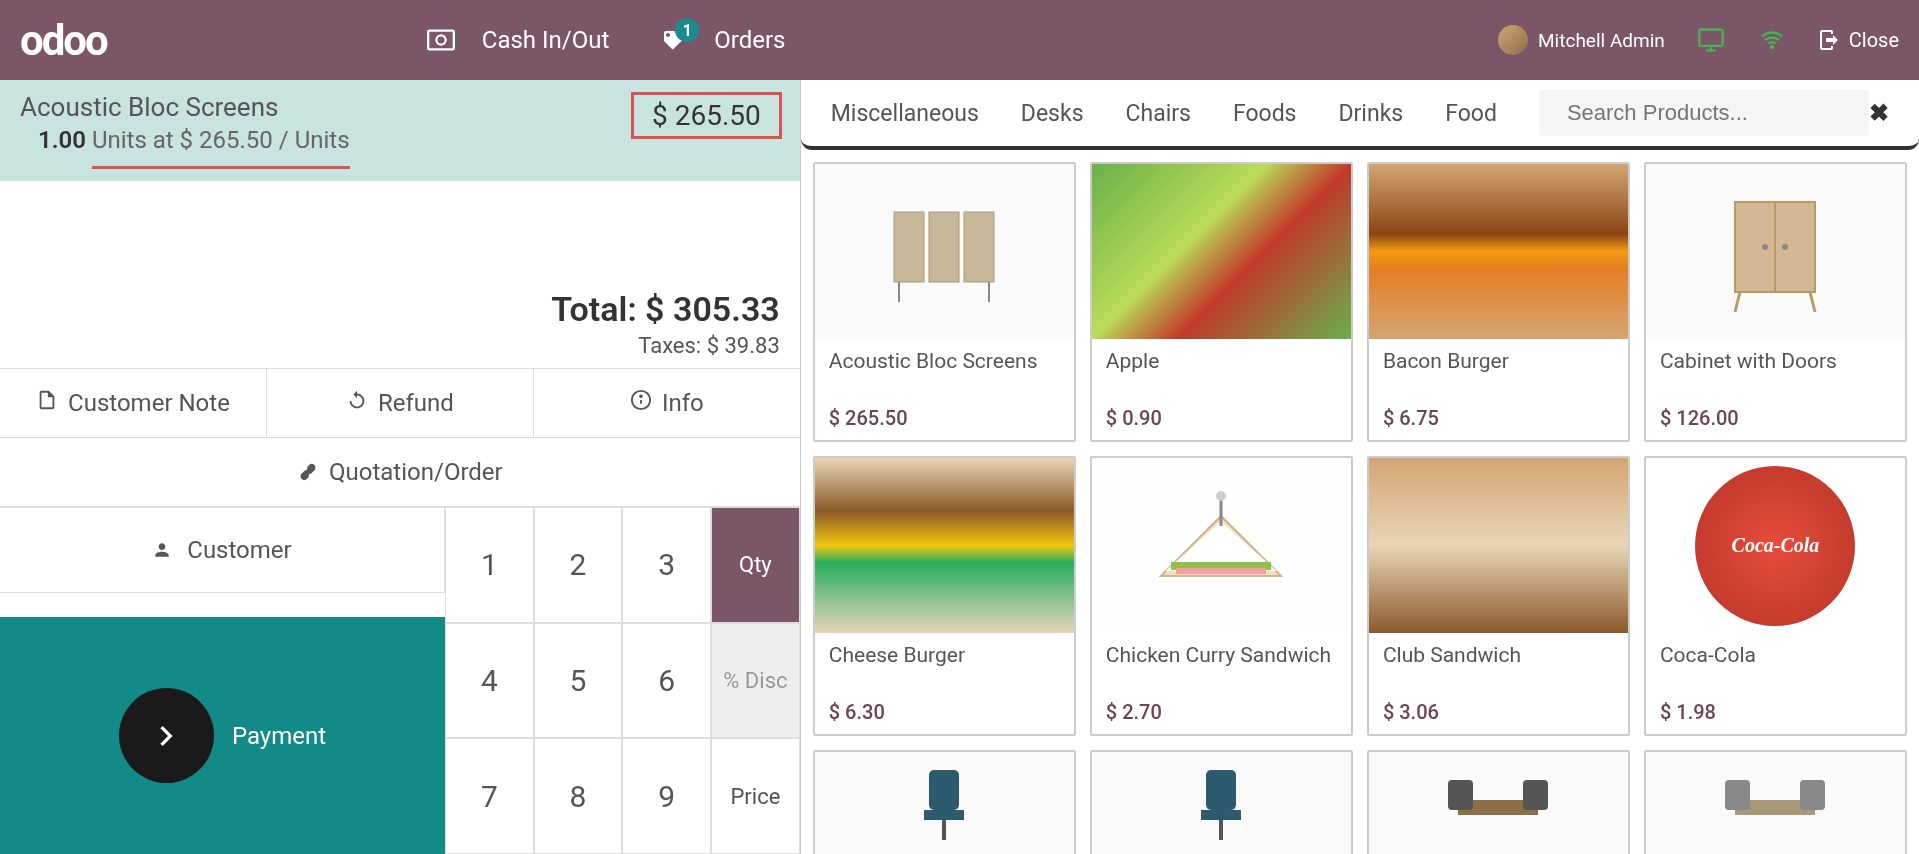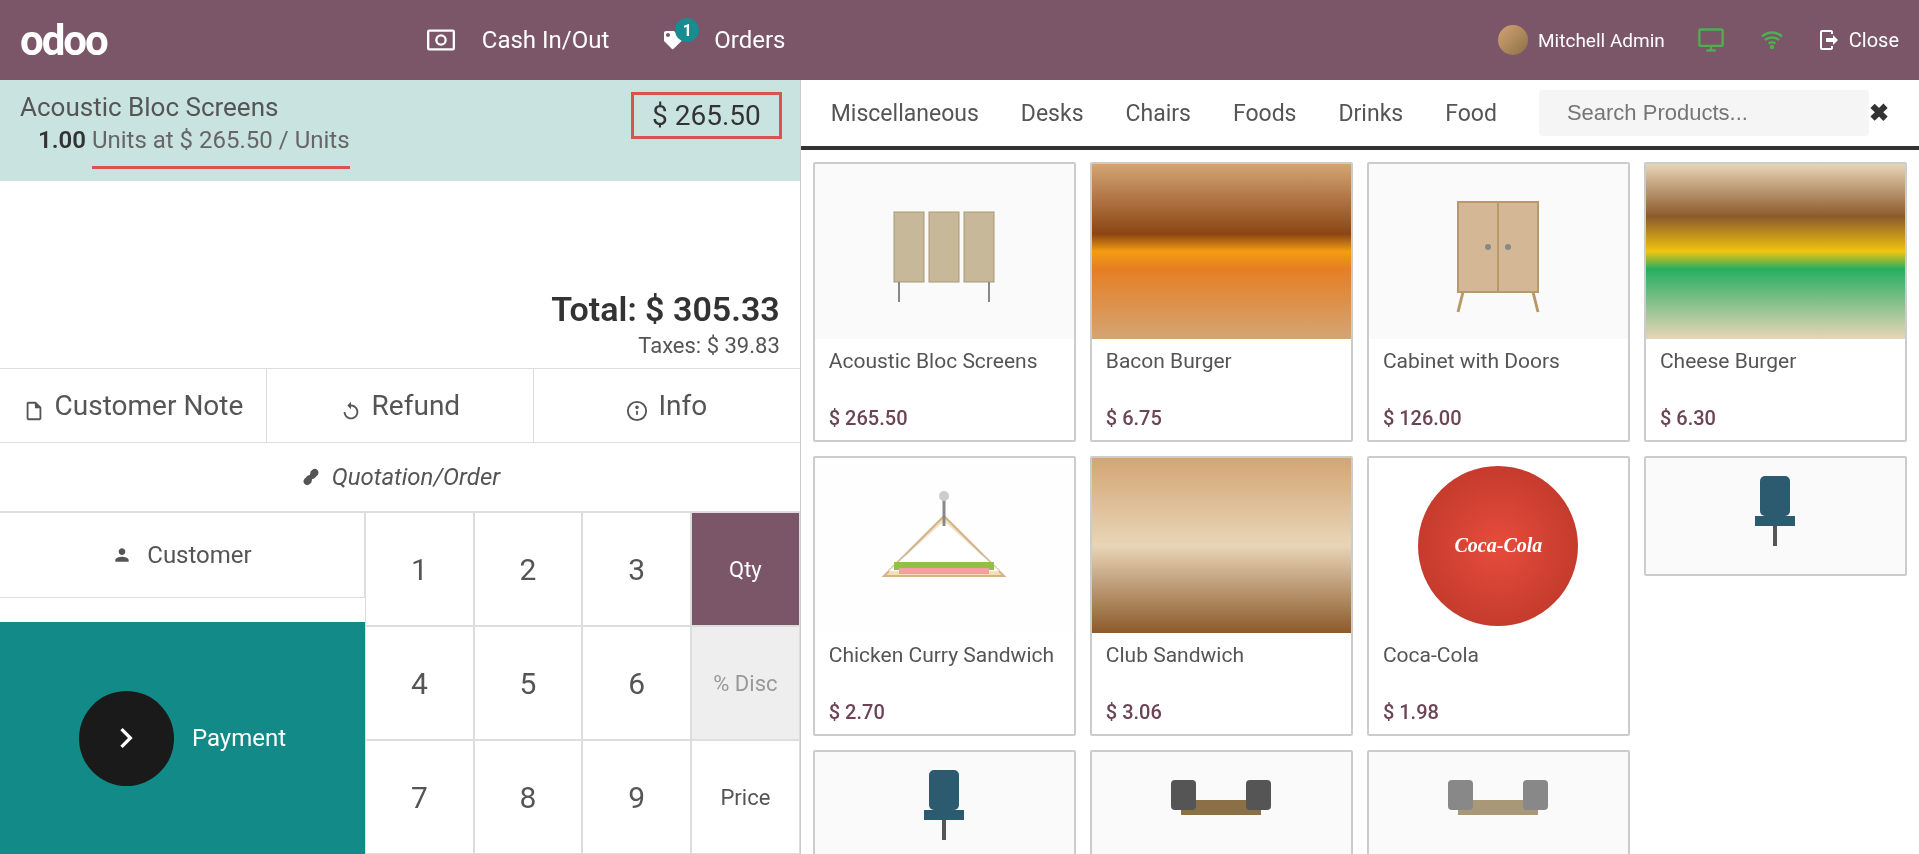--- a/index.html
+++ b/index.html
@@ -27,40 +27,40 @@
 .order-line-detail { font-size: 24px; color: #666; margin-top: 4px; padding-left: 18px; }
 .order-line-detail .qty { color: #333; font-weight: 600; }
 .order-line-price { position: absolute; right: 18px; top: 12px; font-size: 28px; color: #333; border: 3px solid #d9534f; padding: 4px 18px; }
 .underline-red { border-bottom: 3px solid #d9534f; display: inline-block; padding-bottom: 12px;}
 
 .totals { text-align: right; padding: 18px 20px 10px; }
 .total-main { font-size: 34px; color: #333; font-weight: 600; }
 .total-taxes { font-size: 22px; color: #555; margin-top: 4px; }
 
 .action-row { display: flex; border-top: 1px solid #ddd; border-bottom: 1px solid #ddd; }
-.action-btn { flex: 1; padding: 20px 9px; text-align: center; font-size: 28px; color: #555; border-right: 1px solid #ddd; cursor: pointer; display: flex; align-items: flex-end; justify-content: center; gap: 10px; }
+.action-btn { flex: 1; padding: 20px 9px; text-align: center; font-size: 24px; color: #555; border-right: 1px solid #ddd; cursor: pointer; display: flex; align-items: flex-start; justify-content: center; gap: 10px; }
 .action-btn:last-child { border-right: none; }
-.quotation-row { padding: 20px; text-align: center; font-size: 24px; color: #555; border-bottom: 1px solid #ddd; cursor: pointer; display: flex; align-items: center; justify-content: center; gap: 10px; font-style: italic; }
+.quotation-row { padding: 20px; text-align: center; font-size: 24px; color: #555; border-bottom: 1px solid #ddd; cursor: pointer; display: flex; align-items: center; justify-content: center; gap: 10px; }
 
 .bottom-area { display: flex; flex: 1; }
-.customer-payment { width: 365px; display: flex; flex-direction: column; gap: 24px; }
+.customer-payment { width: 445px; display: flex; flex-direction: column; gap: 24px; }
 .customer-btn { padding: 28px 10px; text-align: center; font-size: 24px; color: #555; border: 1px solid #ddd; border-left: none; cursor: pointer; display: flex; align-items: center; justify-content: center; gap: 15px; }
 .payment-btn { flex: 1; background: #128a87; color: #fff; display: flex; flex-direction: row; align-items: center; justify-content: center; cursor: pointer; gap: 18px; }
 .payment-circle { width: 95px; height: 95px; background: #1a1a1a; border-radius: 50%; display: flex; align-items: center; justify-content: center; }
 .payment-label { font-size: 24px; }
 
 .keypad { flex: 1; display: grid; grid-template-columns: repeat(4, 1fr); }
 .key { border: 1px solid #ddd; display: flex; align-items: center; justify-content: center; font-size: 30px; color: #555; cursor: pointer; background: #fff; }
 .key-mode { font-size: 22px; }
 .key.active { background: #7b5568; color: #fff; }
 .key.disabled { background: #eee; color: #999; }
 
 
 .right-panel { flex: 1; display: flex; flex-direction: column; border-left: 1px solid #ccc; }
-.tabs-row { display: flex; align-items: center; padding: 0 30px; height: 70px; border-bottom: 4px solid #333; }
+.tabs-row { display: flex; align-items: center; padding: 0 30px; height: 70px; border-bottom: 4px solid #333; border-radius: 11px; }
 .tab { font-size: 23px; color: #555; margin-right: 42px; cursor: pointer; }
 .search-box { margin-left: auto; display: flex; align-items: center; gap: 12px; background: #f5f5f5; padding: 10px 16px; border-radius: 4px; width: 330px; }
 .search-box input { border: none; background: transparent; font-size: 22px; color: #999; outline: none; flex: 1; }
 .search-close { font-size: 24px; color: #333; cursor: pointer; font-weight: bold; }
 
 .product-grid { flex: 1; padding: 12px; display: grid; grid-template-columns: repeat(4, 1fr); gap: 14px; overflow: auto; align-content: start; }
 .product-card { border: 2px solid #ccc; background: #fff; cursor: pointer; display: flex; flex-direction: column; height: 280px; border-radius: 2px; }
 .product-img { height: 175px; background: #f0f0f0; display: flex; align-items: center; justify-content: center; overflow: hidden; }
 .product-info { padding: 10px 14px; flex: 1; display: flex; flex-direction: column; justify-content: space-between; }
 .product-name { font-size: 21px; color: #555; }
@@ -234,20 +234,27 @@
               <line x1="25" y1="90" x2="25" y2="110" stroke="#888" stroke-width="2"></line>
               <line x1="115" y1="90" x2="115" y2="110" stroke="#888" stroke-width="2"></line>
             </svg>
         </div>
         <div class="product-info">
             <div class="product-name">Acoustic Bloc Screens</div>
             <div class="product-price">$ 265.50</div>
           </div>
       </div>
       <div class="product-card">
+        <div class="product-img img-apples"></div>
+        <div class="product-info">
+            <div class="product-name">Apple</div>
+            <div class="product-price">$ 0.90</div>
+          </div>
+      </div>
+      <div class="product-card">
         <div class="product-img img-burger"></div>
         <div class="product-info">
             <div class="product-name">Bacon Burger</div>
             <div class="product-price">$ 6.75</div>
           </div>
       </div>
       <div class="product-card">
         <div class="product-img img-cabinet">
           <svg width="120" height="140" viewBox="0 0 120 140">
               <rect x="20" y="20" width="80" height="90" fill="#d4b896" stroke="#b89968" stroke-width="2"></rect>

